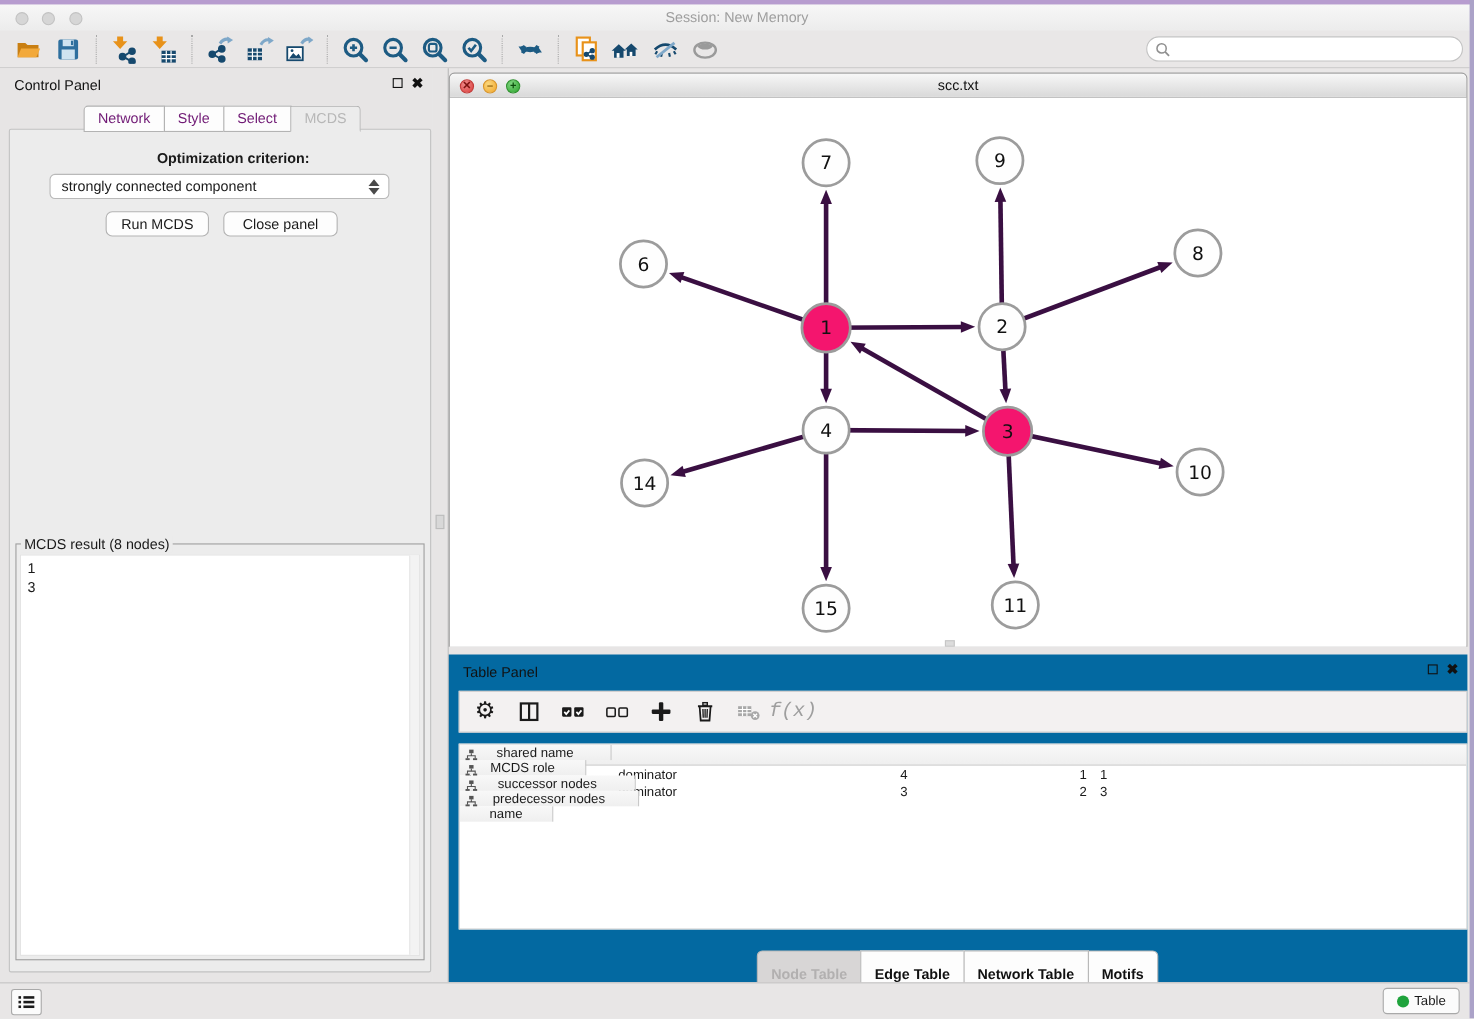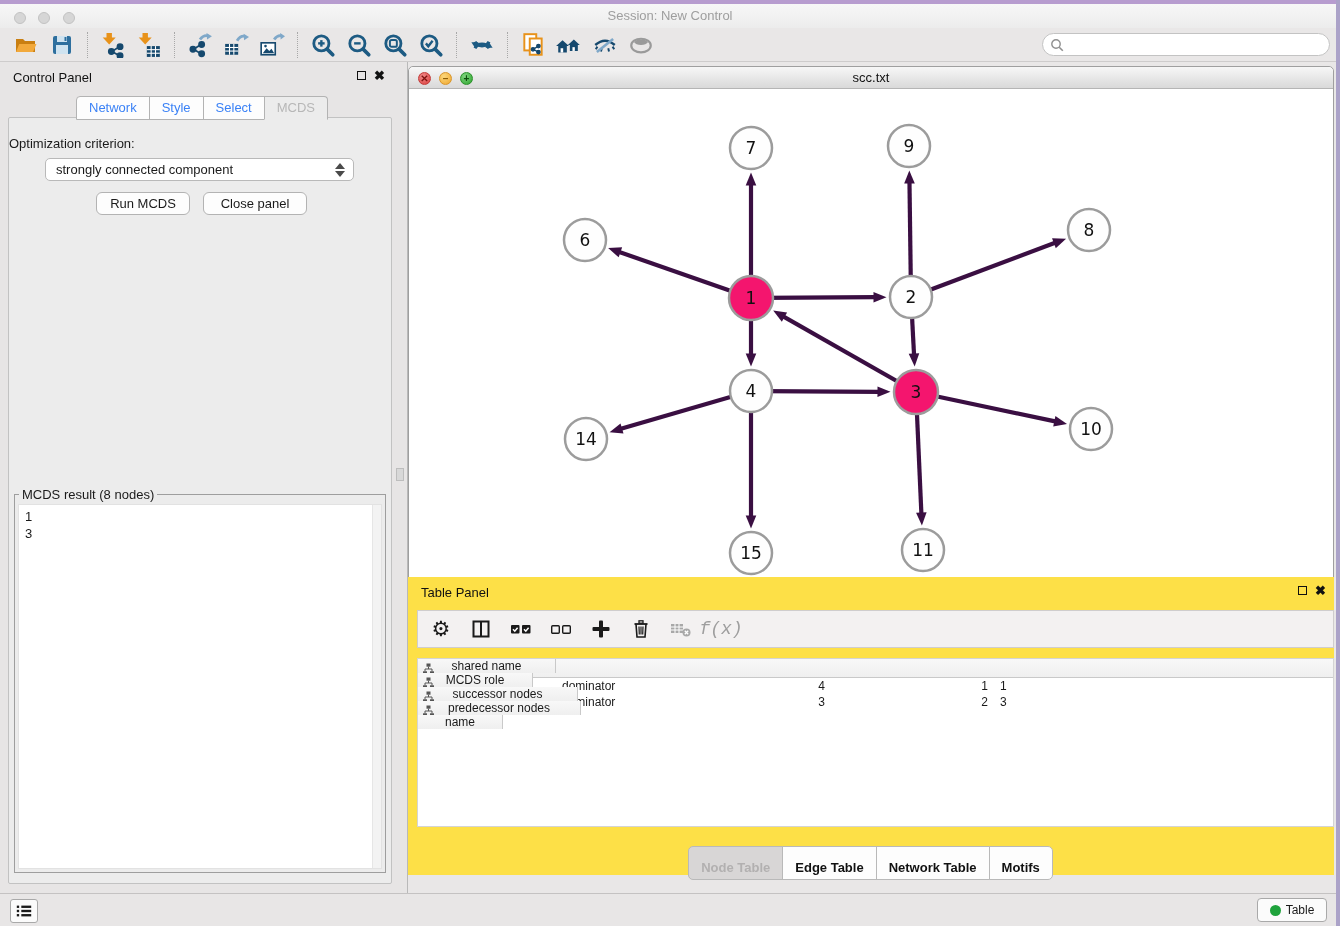--- a/index.html
+++ b/index.html
@@ -24,27 +24,27 @@
 
   
   #control-panel { left:0; top:62px; width:393px; height:831px; background:#e7e5e5; }
   .panel-head { position:relative; height:30px; }
   .panel-title { position:absolute; left:13px; top:8px; font-size:13px; color:#111; }
   .ph-icons { position:absolute; right:8px; top:8px; display:flex; gap:8px; align-items:center; }
   .float-ic { width:9px; height:9px; border:1.5px solid #111; display:inline-block; }
   .close-ic { font-size:13px; font-weight:bold; color:#111; line-height:11px; }
 
   #ctrl-tabs { position:absolute; left:77px; top:34px; display:flex; z-index:3; }
-  .tab { padding:3px 12px 4px 12px; font-size:13px; background:#fdfdfd; border:1px solid #b3b3b3; margin-left:-1px; color:#3b82f6; }
+  .tab { padding:3px 12px 4px 12px; font-size:13px; background:#fdfdfd; border:1px solid #b3b3b3; margin-left:-1px; color:#701a75; }
   .tab:first-child { border-radius:4px 0 0 0; }
   .tab:last-child { border-radius:0 4px 0 0; }
   .tab.active { background:#ececec; color:#b7b7b7; border-bottom-color:#ececec; }
 
   #ctrl-body { position:absolute; left:8px; top:55px; width:384px; height:767px; background:#ececec; border:1px solid #c2c2c2; border-radius:2px; }
-  #opt-label { position:absolute; left:0; top:18px; width:100%; text-align:left; font-size:13px; }
+  #opt-label { position:absolute; left:12px; top:18px; width:100%; text-align:center; font-size:13px;font-weight:bold; }
   #opt-dropdown { position:absolute; left:36px; top:40px; width:309px; height:23px; background:#fff; border:1px solid #b9b9b9; border-radius:5px; font-size:13px; line-height:21px; padding-left:10px; }
   .stepper { position:absolute; right:8px; top:4px; width:10px; height:14px; }
   .stepper .up { position:absolute; top:0; left:0; width:0; height:0; border-left:5px solid transparent; border-right:5px solid transparent; border-bottom:6px solid #4a4a4a; }
   .stepper .down { position:absolute; bottom:0; left:0; width:0; height:0; border-left:5px solid transparent; border-right:5px solid transparent; border-top:6px solid #4a4a4a; }
   .cbtn { position:absolute; top:74px; height:23px; background:#fdfdfd; border:1px solid #b3b3b3; border-radius:6px; font-size:13px; text-align:center; line-height:21px; }
   #run-btn { left:87px; width:94px; }
   #closep-btn { left:194px; width:104px; }
 
   #result-group { position:absolute; left:5px; top:376px; width:372px; height:379px; border:1px solid #9e9e9e; }
   #result-legend { position:absolute; left:4px; top:-8px; background:#ececec; padding:0 3px; font-size:13px; }
@@ -63,21 +63,21 @@
   #light-close { left:9px;  background:radial-gradient(circle at 35% 30%, #f08a8a,#da3e3c); border:1px solid #c23a38; color:#7e1210; }
   #light-min   { left:30px; background:radial-gradient(circle at 35% 30%, #fbd77c,#f0a72e); border:1px solid #d8952a; color:#8a5a06; }
   #light-max   { left:51px; background:radial-gradient(circle at 35% 30%, #7fd57f,#2da42d); border:1px solid #2a8f2a; color:#0c4d0c; }
   #net-canvas { position:absolute; left:0; top:22px; width:924px; height:499px; background:#fff; }
   #canvas-handle { position:absolute; left:450px; bottom:-1px; width:9px; height:6px; background:#dcdcdc; border:1px solid #c6c6c6; }
 
   
   #h-strip { left:408px; top:588px; width:926px; height:7px; background:#e7e5e5; }
 
   
-  #table-panel { left:408px; top:577px; width:926px; height:298px; background:#fde047; }
+  #table-panel { left:408px; top:595px; width:926px; height:298px; background:#0369a1; }
   #tp-toolbar { position:absolute; left:9px; top:33px; width:917px; height:38px; background:#f3f1f1; border:1px solid #cfcdcd; display:flex; align-items:center; padding-left:10px; gap:14px; }
   .tp-ic { display:flex; align-items:center; justify-content:center; width:26px; height:28px; }
   .gear-glyph { font-size:21px; line-height:22px; color:#1a1a1a; }
   .fx-label { font-family:Liberation Mono, monospace; font-style:italic; font-size:18px; color:#9e9e9e; }
   #tp-table { position:absolute; left:9px; top:81px; width:917px; height:169px; background:#fff; border:1px solid #d4d4d4; overflow:hidden; }
   #tp-header { display:flex; height:19px; background:linear-gradient(#f8f8f8,#efefef); border-bottom:1px solid #c9c9c9;flex-direction:column; }
   .th { position:relative; display:flex; align-items:center; justify-content:center; font-size:12px; border-right:1px solid #c9c9c9; background:inherit; }
   .th .tree-ic { position:absolute; left:5px; top:4px; }
   .tr { display:flex; height:16px; align-items:center; }
   .td { font-size:12px; padding:0 6px; overflow:hidden; white-space:nowrap; }
@@ -98,21 +98,21 @@
 
 <div id="border-top" class="abs"></div>
 <div id="border-right" class="abs"></div>
 
 <div id="titlebar" class="abs">
   <span class="dots">
     <span class="tl-dot"></span>
     <span class="tl-dot"></span>
     <span class="tl-dot"></span>
   </span>
-  <div id="win-title">Session: New Control</div>
+  <div id="win-title">Session: New Memory</div>
 </div>
 
 <div id="toolbar" class="abs">
   <div class="tbtn">
       <svg width="26" height="24" viewBox="0 0 24 24">
         <path d="M2 6h7l2 2h10v11H2z" fill="#C97F12"></path>
         <path d="M2 19l3.2-8h17.3L19 19z" fill="#F2A93B"></path>
       </svg>
     </div>
   <div class="tbtn">

